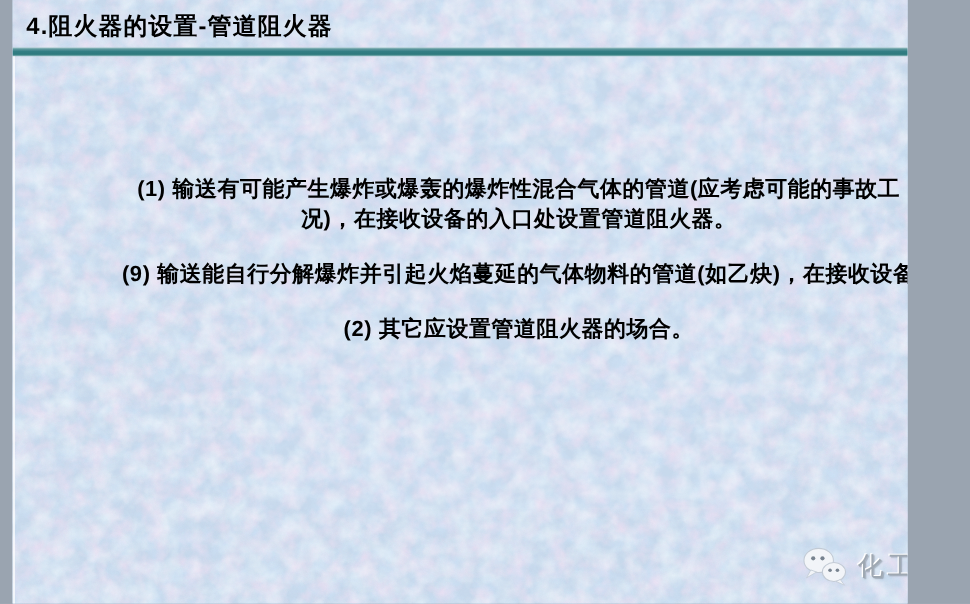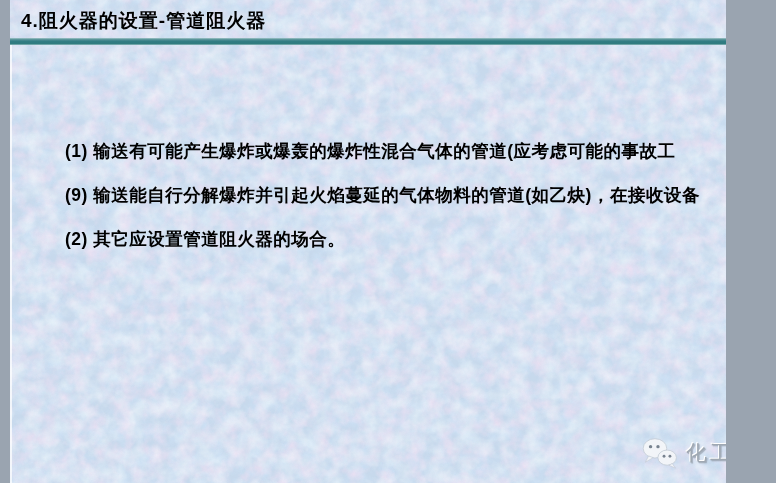--- a/index.html
+++ b/index.html
@@ -63,20 +63,21 @@
   .para {
     margin: 0 0 20px 0;
     font-size: 17.5px;
     font-weight: bold;
     line-height: 24px;
     letter-spacing: 0.5px;
   }
   .line {
     display: block;
     white-space: nowrap;
+    text-align: center;
   }
   .watermark {
     position: absolute;
     left: 631px;
     top: 436px;
     height: 34px;
     display: flex;
     align-items: center;
     gap: 7px;
   }
@@ -127,20 +128,21 @@
 
   <div class="header-title">4.阻火器的设置-管道阻火器</div>
 
   <div class="divider"></div>
 
   <div class="left-edge"></div>
 
   <div class="body-text">
     <p class="para">
       <span class="line">(1) 输送有可能产生爆炸或爆轰的爆炸性混合气体的管道(应考虑可能的事故工</span>
+      <span class="line">况)，在接收设备的入口处设置管道阻火器。</span>
     </p>
     <p class="para">
       <span class="line">(9) 输送能自行分解爆炸并引起火焰蔓延的气体物料的管道(如乙炔)，在接收设备</span>
     </p>
     <p class="para">
       <span class="line">(2) 其它应设置管道阻火器的场合。</span>
     </p>
   </div>
 
   <div class="watermark">

